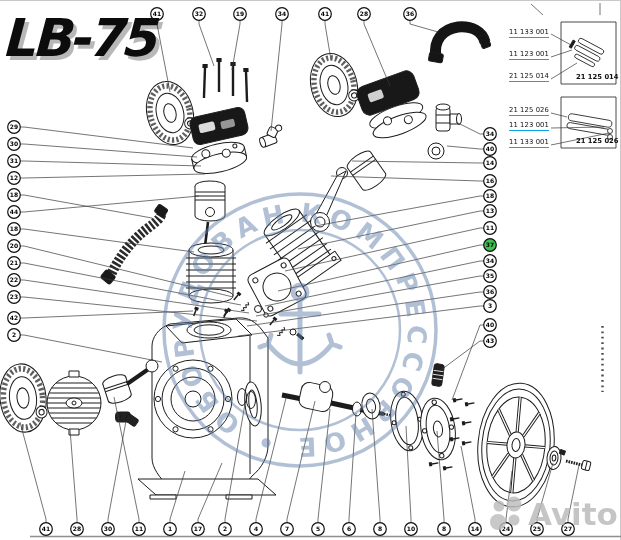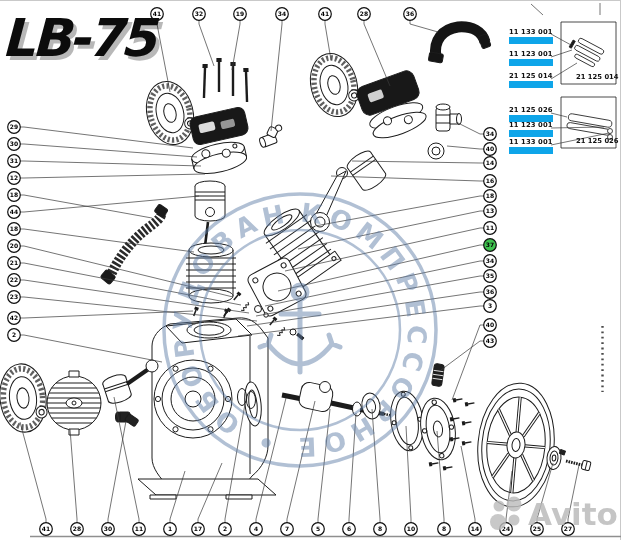--- a/index.html
+++ b/index.html
@@ -2,22 +2,22 @@
 <html><head>
 <meta charset="utf-8">
 <style>
   html,body{margin:0;padding:0;background:#fff}
   .page{position:relative;width:621px;height:540px;background:#fff;overflow:hidden;
         box-shadow:inset -1px 1px 0 #c9c9c9;font-family:"DejaVu Sans",sans-serif}
   .page svg.art{position:absolute;left:0;top:0}
   .title{position:absolute;left:6px;top:12px;font-size:52px;font-weight:bold;font-style:italic;
          letter-spacing:-3px;color:#0c0c0c;line-height:1;transform:skewX(-4deg);
          text-shadow:4px 4px 0 rgba(0,0,0,.28);white-space:nowrap}
-  .plabel{position:absolute;font-size:6.8px;font-weight:bold;color:#111;white-space:nowrap;
-          border-bottom:7px solid #0ea5e9;padding-bottom:1px;letter-spacing:.1px}
+  .plabel{position:absolute;font-size:6.8px;font-weight:normal;color:#111;white-space:nowrap;
+          border-bottom:1px solid #0ea5e9;padding-bottom:1px;letter-spacing:.1px}
   .blabel{position:absolute;font-size:6.8px;font-weight:bold;color:#111;white-space:nowrap}
   .avito{position:absolute;left:489px;top:496px;display:flex;align-items:flex-end;gap:3px;opacity:.82}
   .avito-text{font-size:31px;font-weight:bold;color:#b9b9b9}
   .callout-num{font:bold 6px "DejaVu Sans",sans-serif;text-anchor:middle;fill:#000}
   .leader{stroke:#3a3a3a;stroke-width:.7;fill:none}
   .callout-circle{stroke:#0f0f0f;stroke-width:1.2}
 </style>
 </head>
 <body>
 

